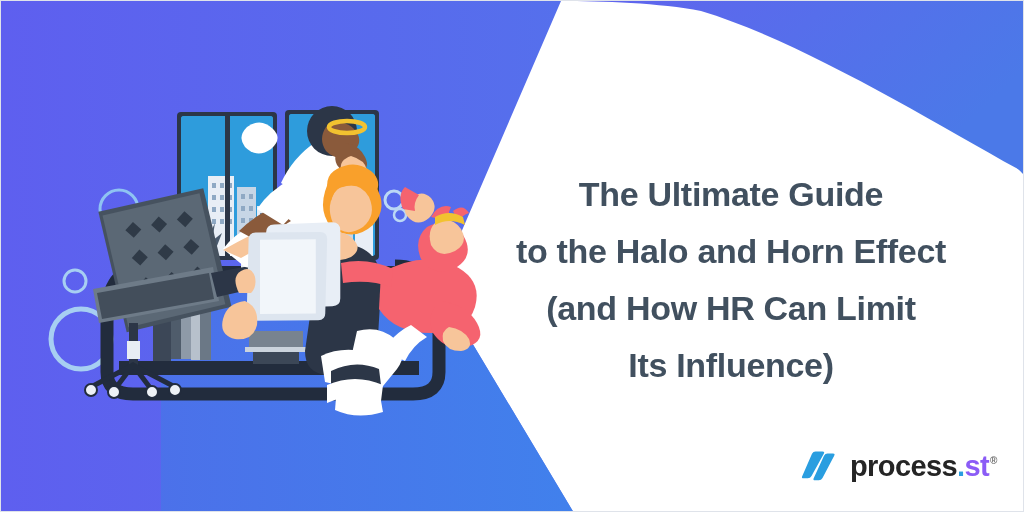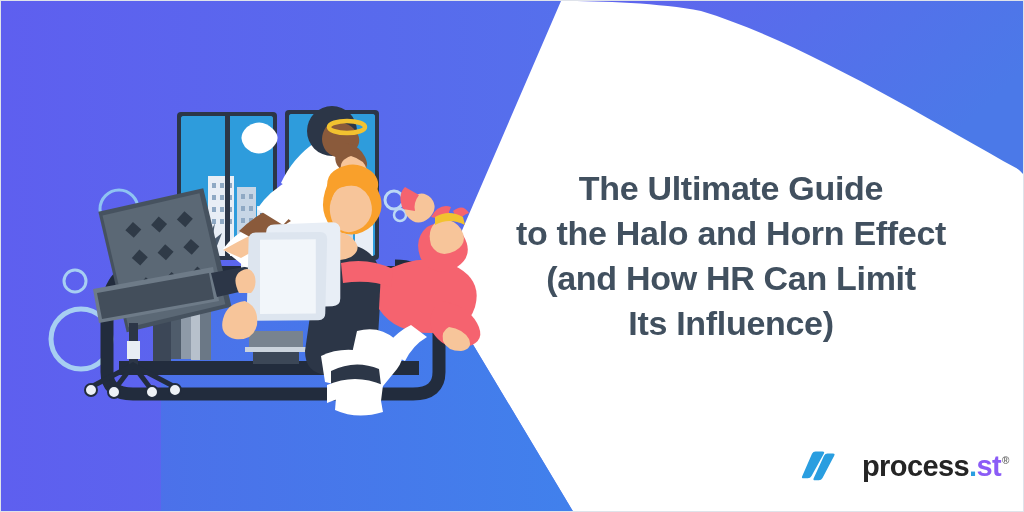--- a/index.html
+++ b/index.html
@@ -18,38 +18,38 @@
   .layer{position:absolute;top:0;left:0;width:1024px;height:512px;}
   .bgsvg{display:block;}
 
   
   .headline{
     position:absolute;
     left:500px; top:165px; width:460px;
     text-align:center;
     color:#41505f;
     font-size:34px;
-    line-height:45px;
+    line-height:57px;
     font-weight:600;
     letter-spacing:-0.3px;
     white-space:pre-line;
   }
 
   
   .logo{
     position:absolute;
     left:798px; top:448px;
     display:flex;align-items:center;gap:11px;
   }
   .logo-mark{width:40px;height:34px;display:block;}
   .logo-text{
     font-size:29px;font-weight:700;letter-spacing:-0.6px;
     line-height:1;display:flex;align-items:baseline;
   }
-  .logo-proc{color:#252525;margin-left:12px;}
+  .logo-proc{color:#252525;}
   .logo-dot{color:#2a9ee0;}
   .logo-st{color:#8b5cf6;font-weight:600;}
   .logo-reg{color:#6b6b6b;font-size:10px;font-weight:600;
             position:relative;top:-12px;left:1px;}
 </style>
 </head>
 <body>
 
 <div class="canvas">
 

